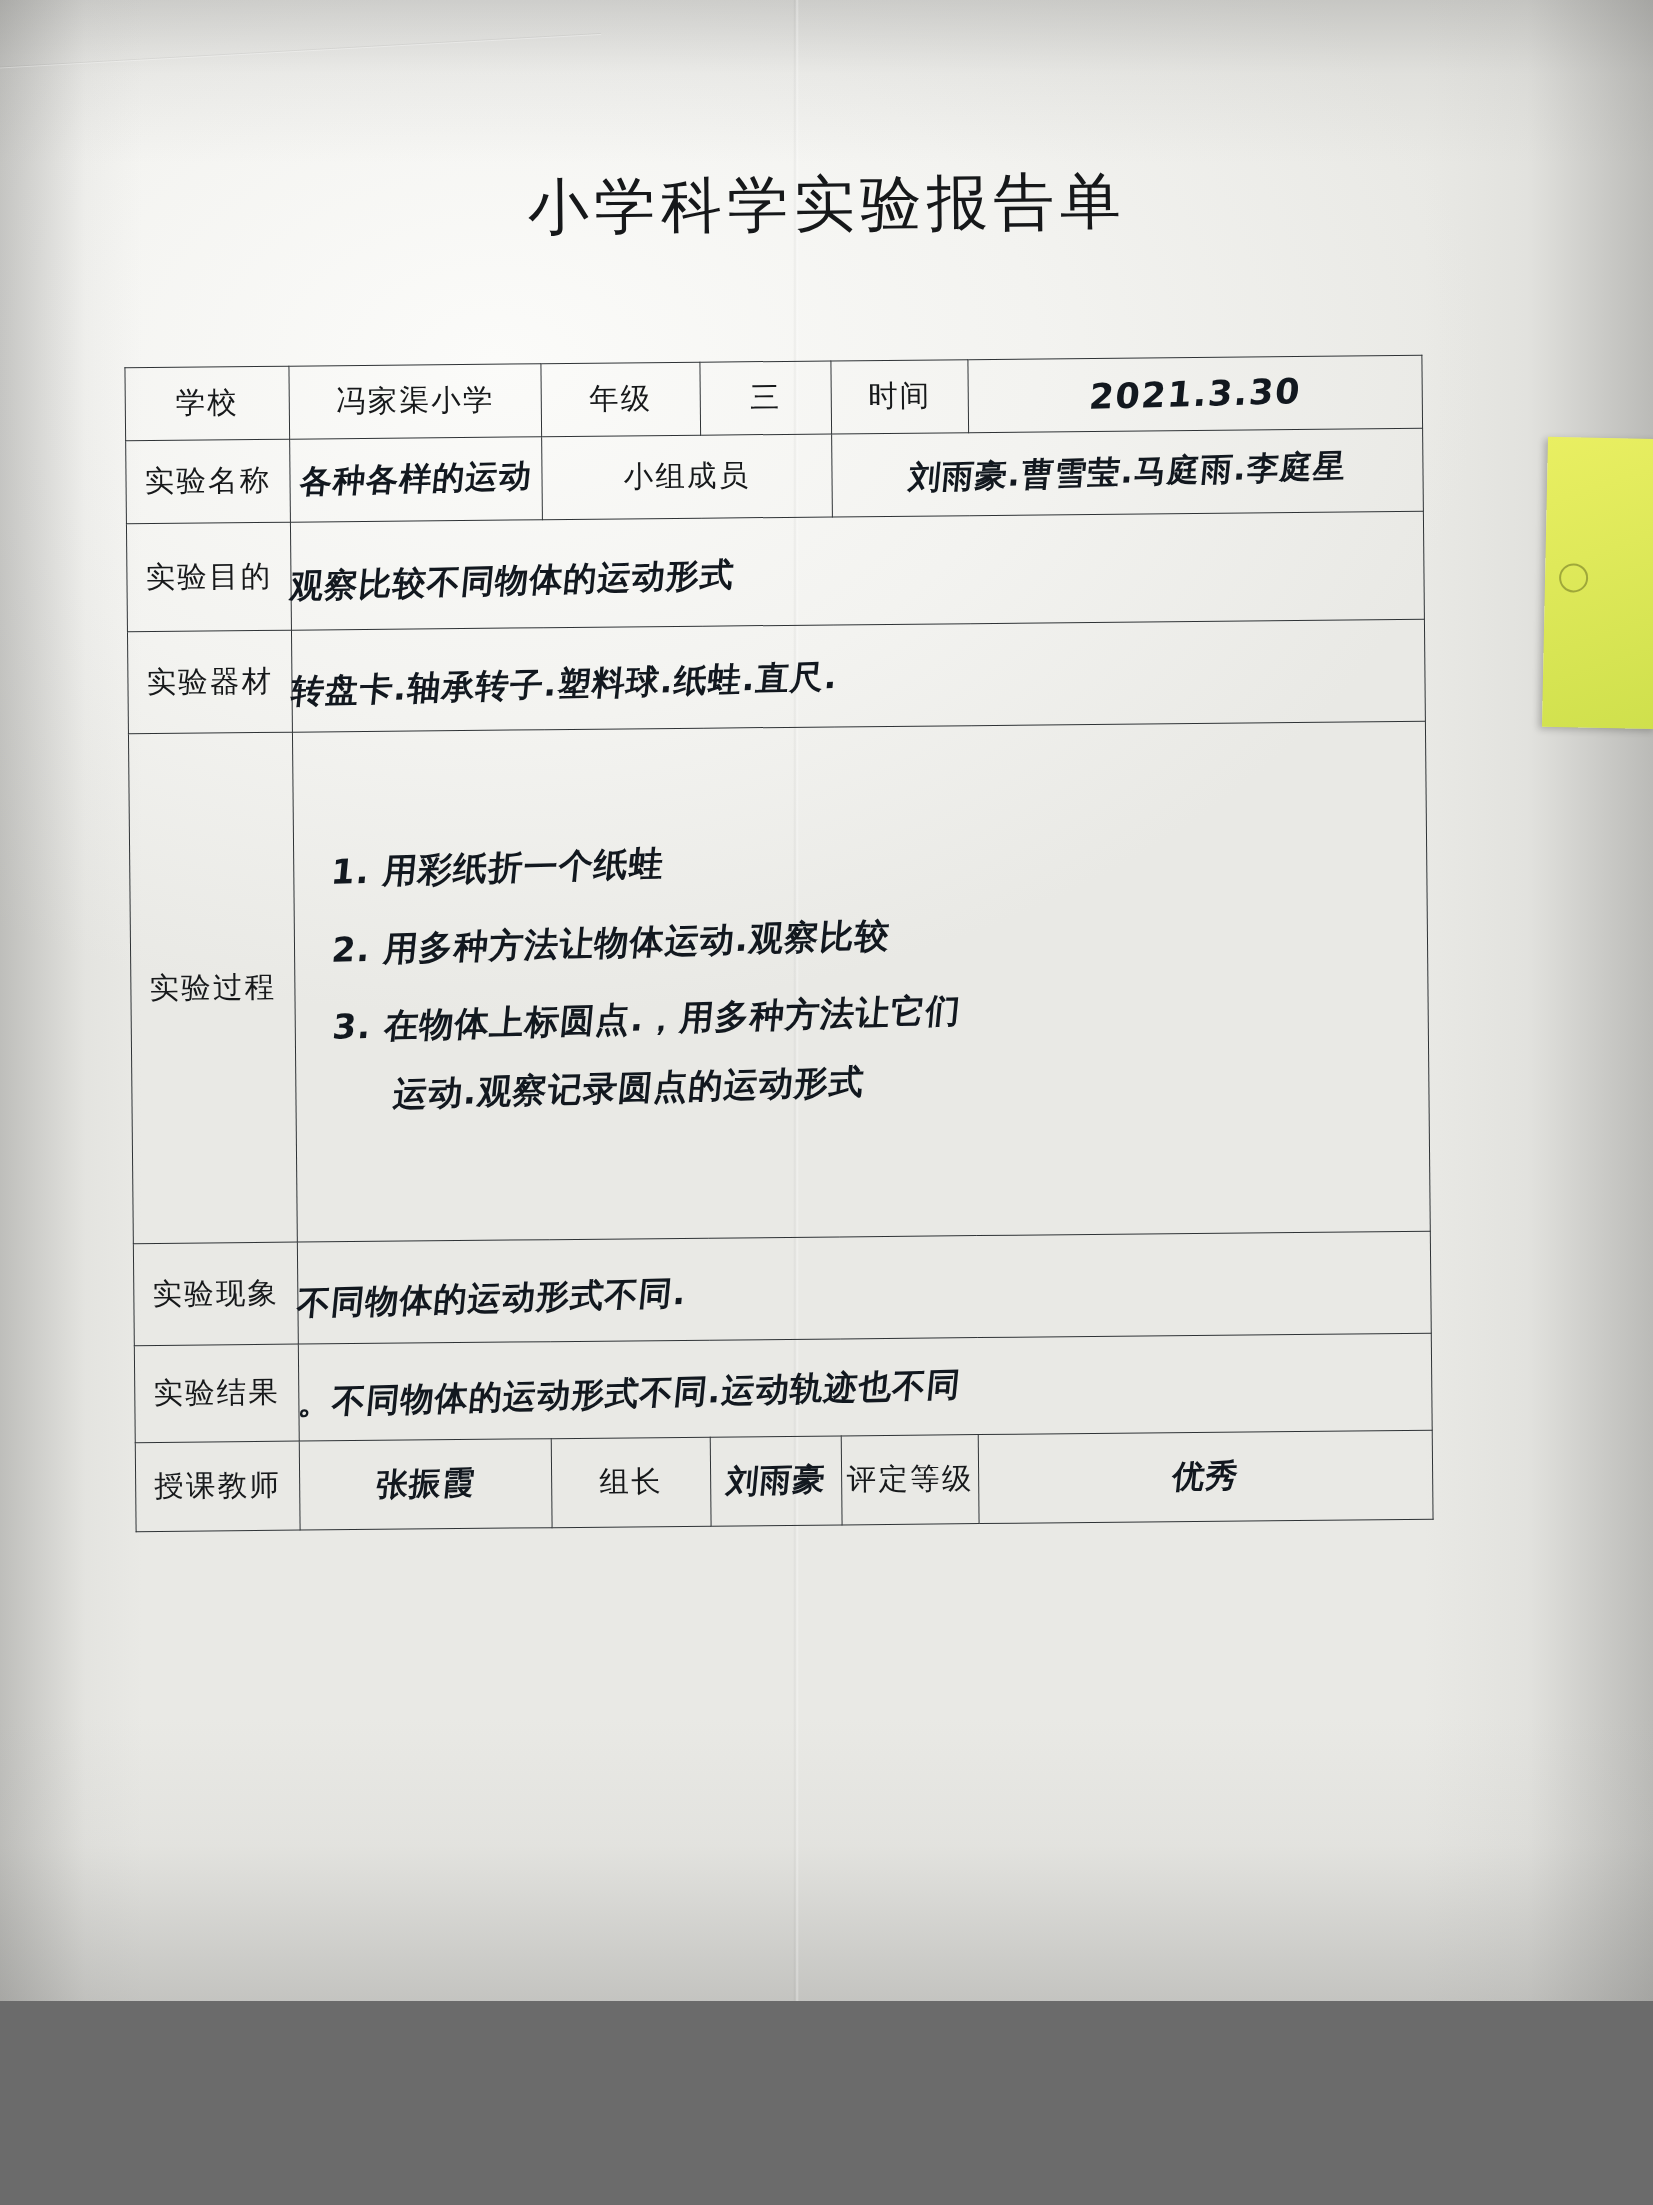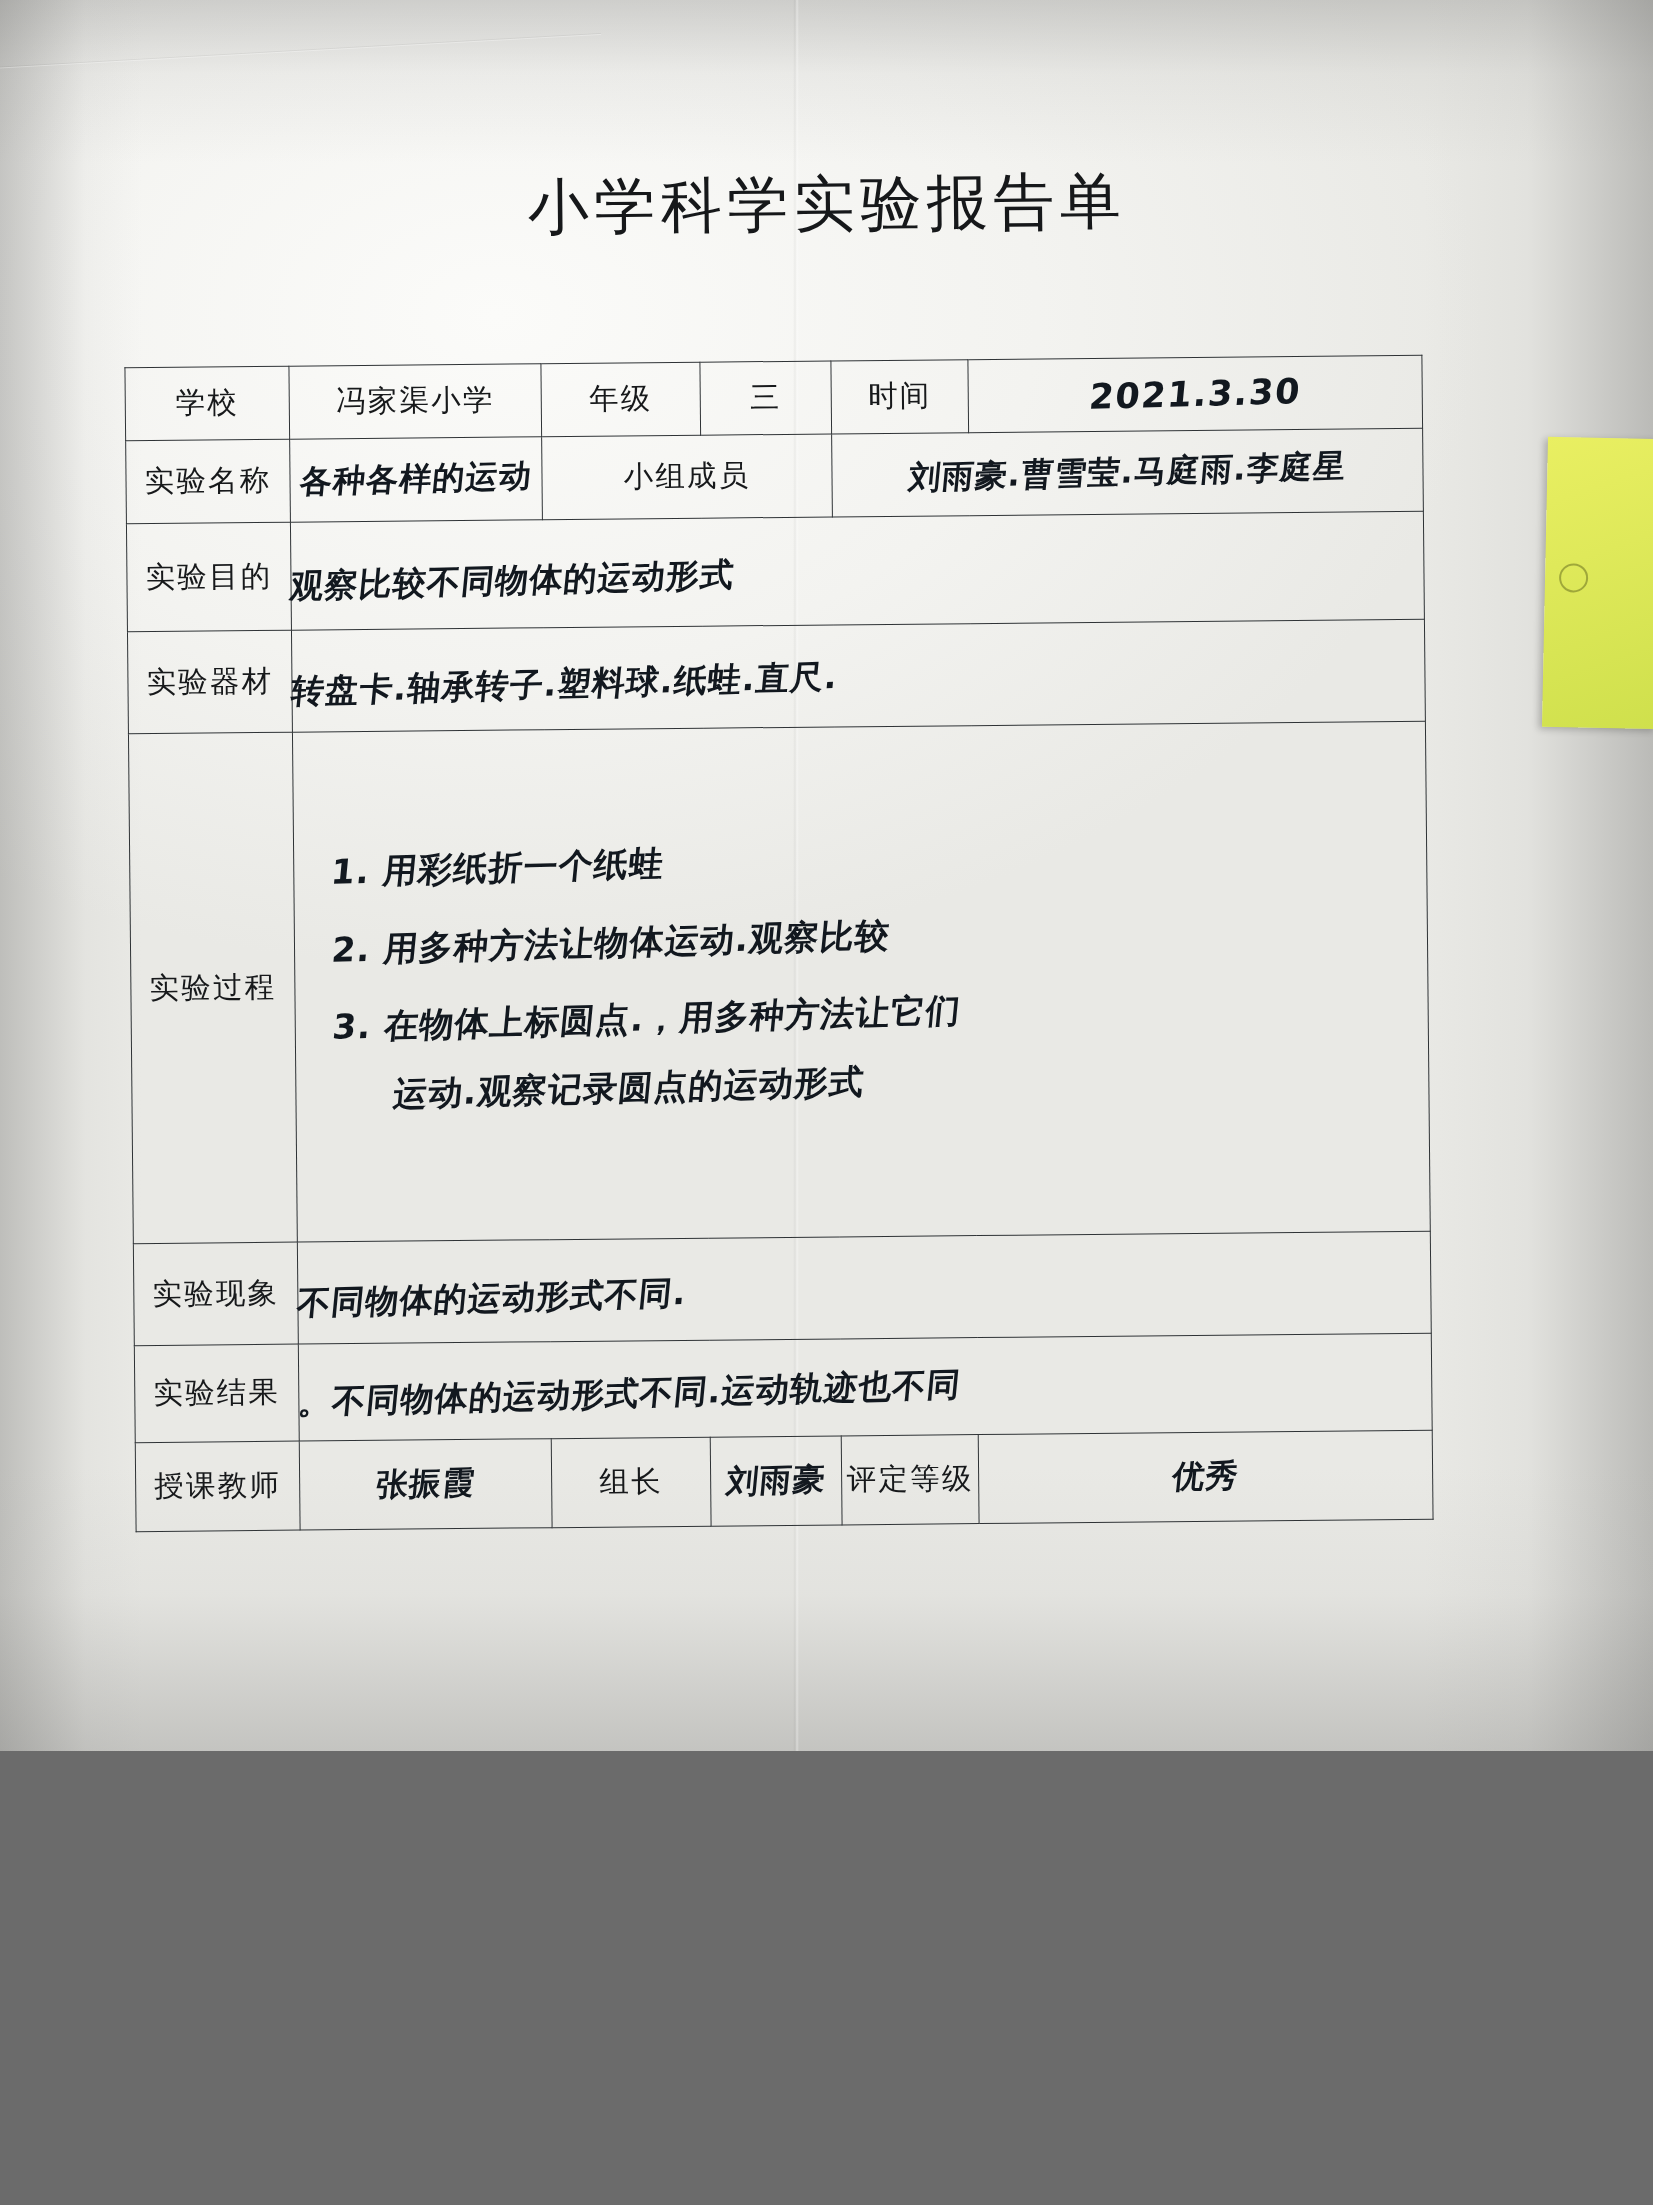--- a/index.html
+++ b/index.html
@@ -11,21 +11,21 @@
     width: 1654px;
     height: 2205px;
     overflow: hidden;
     font-family: "Liberation Serif", serif;
   }
 
   
   .page {
     position: relative;
     width: 1654px;
-    height: 1751px;
+    height: 2001px;
     background:
       radial-gradient(ellipse 984px 656px at 30% 18%, #fbfbf9 0%, #f3f3f0 55%, #e9e9e5 100%);
     overflow: hidden;
   }
   
   .shade-top {
     position: absolute; left: 0; top: 0; width: 1654px; height: 164px;
     background: linear-gradient(180deg, rgba(120,120,118,0.30) 0%, rgba(160,160,158,0.12) 45%, rgba(255,255,255,0) 100%);
     pointer-events: none;
   }

